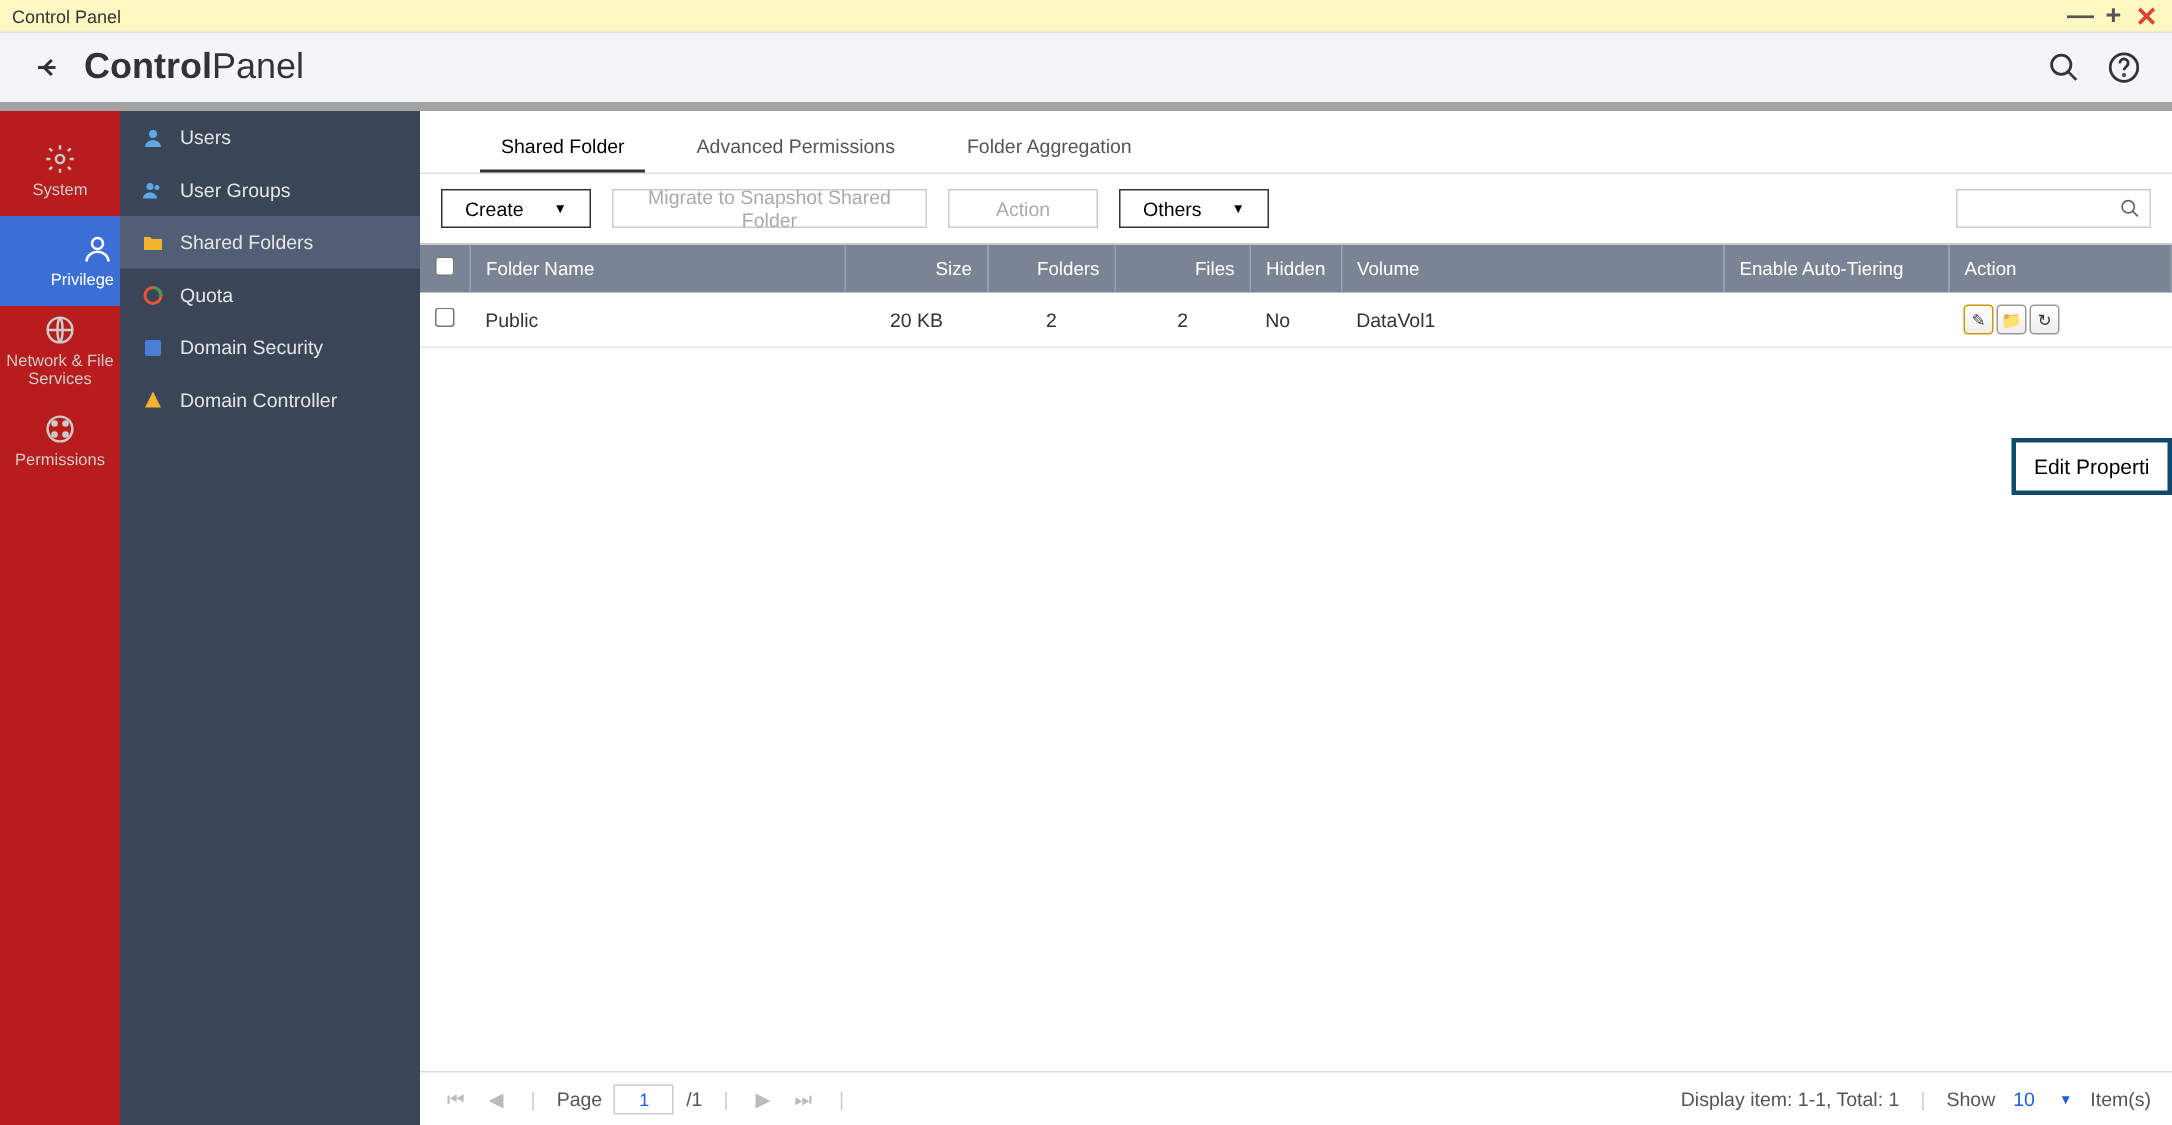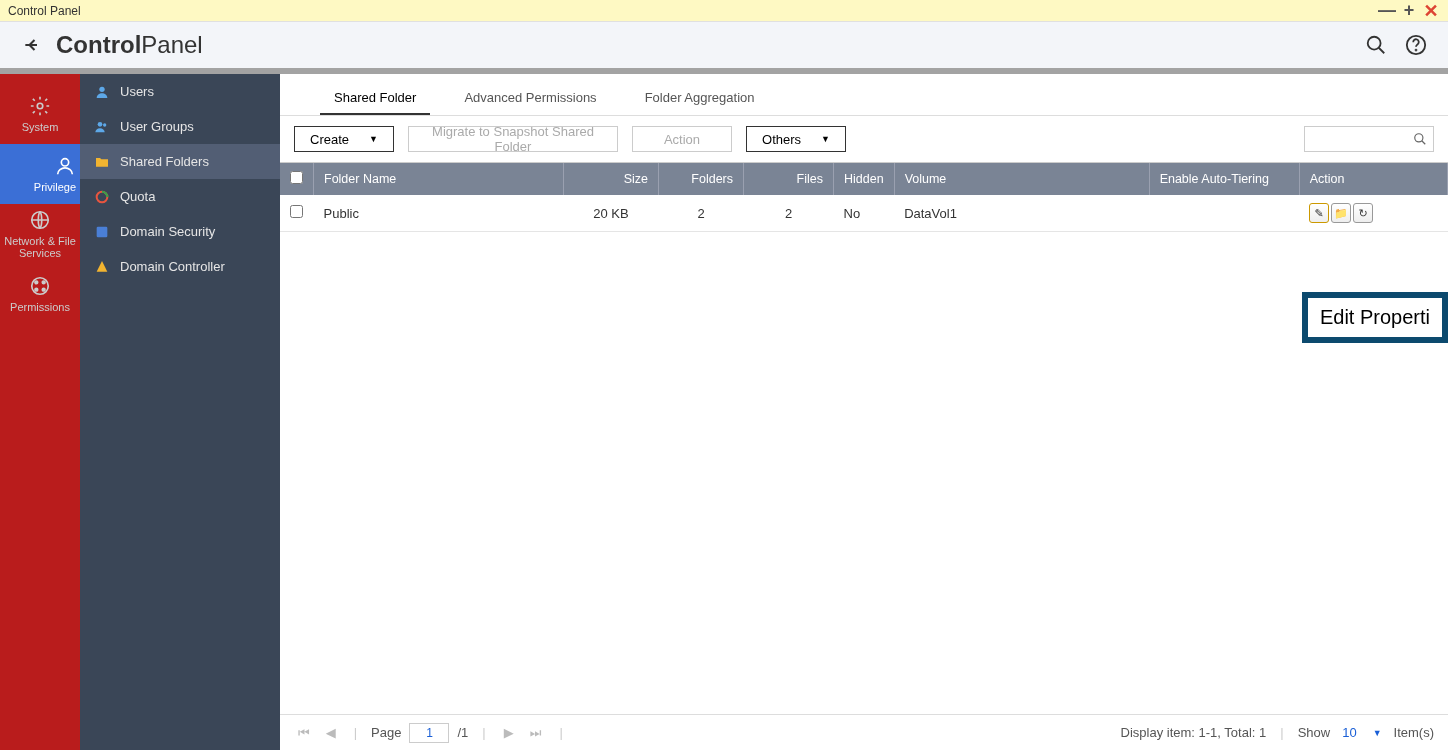--- a/index.html
+++ b/index.html
@@ -63,21 +63,21 @@
 thead th.right { text-align: right; }
 tbody td { padding: 8px 10px; border-bottom: 1px solid #e5e5e5; color: #333; }
 tbody td.right { text-align: center; }
 .chk { width: 24px; text-align: center; }
 .chk input { cursor: pointer; }
 .action-icons { display: flex; gap: 2px; }
 .action-ico { width: 20px; height: 20px; border: 1px solid #999; border-radius: 3px; display: flex; align-items: center; justify-content: center; cursor: pointer; background: linear-gradient(#fff,#eee); font-size: 11px; }
 .action-ico.first { border-color: #c90; }
 
 
-.float-btn { position: absolute; right: 0; top: 218px; background: #fff; border: 6px solid #0c4a6e; padding: 8px 12px; font-size: 20px; cursor: pointer; }
+.float-btn { position: absolute; right: 0; top: 218px; background: #fff; border: 3px solid #0c4a6e; padding: 8px 12px; font-size: 14px; cursor: pointer; }
 
 
 .footer { height: 36px; border-top: 1px solid #ddd; display: flex; align-items: center; padding: 0 14px; font-size: 13px; color: #555; gap: 8px; }
 .page-btn { color: #bbb; cursor: pointer; padding: 0 4px; }
 .page-input { width: 40px; height: 20px; border: 1px solid #ccc; text-align: center; color: #1a5fd6; font-size: 12px; }
 .footer-spacer { flex: 1; }
 .sep { color: #ccc; margin: 0 6px; }
 .show-count { color: #1a5fd6; margin: 0 4px; }
 
 svg { display: block; }

